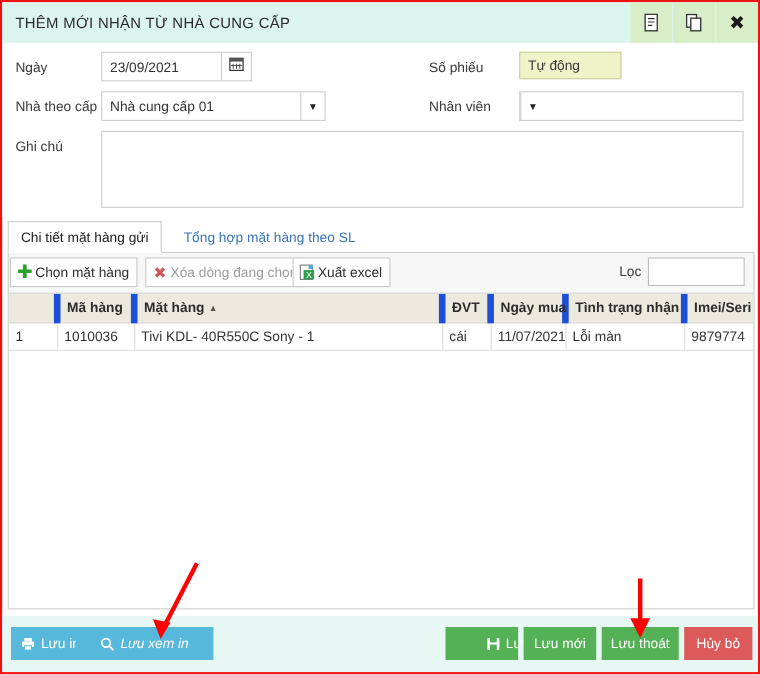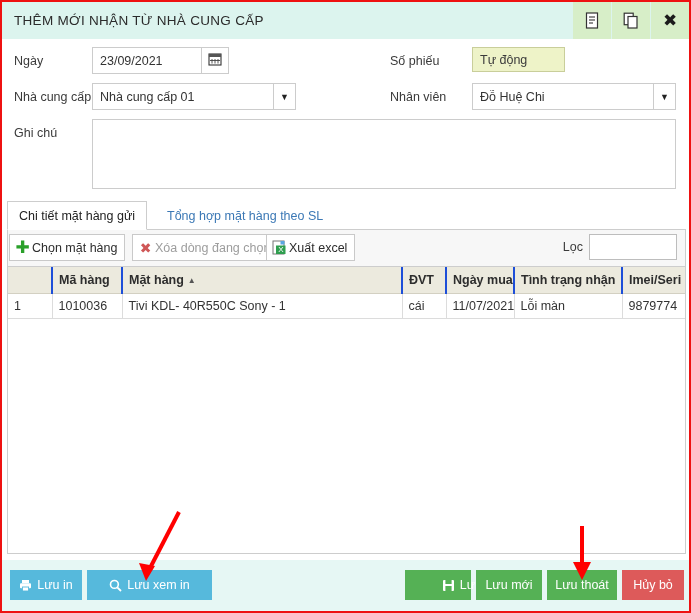--- a/index.html
+++ b/index.html
@@ -192,21 +192,21 @@
     overflow: hidden;
   }
   table.grid {
     border-collapse: collapse;
     width: 100%;
     table-layout: fixed;
     font-size: 12.5px;
   }
   table.grid th {
     background: #eceade;
-    border-right: 2px solid #1d4ed8;
+    border-right: 6px solid #1d4ed8;
     border-bottom: 1px solid #d3d0c2;
     height: 26px;
     text-align: left;
     padding: 0 6px;
     font-weight: bold;
     color: #2d2d2d;
     white-space: nowrap;
   }
   table.grid td {
     border-right: 1px solid #dcdcdc;
@@ -292,29 +292,28 @@
           <line x1="7" y1="7" x2="7" y2="11.5" stroke="#444" stroke-width=".9"></line>
           <line x1="10" y1="7" x2="10" y2="11.5" stroke="#444" stroke-width=".9"></line>
           <line x1="2" y1="8.5" x2="12" y2="8.5" stroke="#444" stroke-width=".9"></line>
         </svg>
       </span>
     </div>
 
     <div class="flabel" style="left:388px; top:15px;">Số phiếu</div>
     <div class="autofield" style="left:470px; top:8px; width:93px; height:25px;">Tự động</div>
 
-    <div class="flabel" style="left:12px; top:51px;">Nhà cung cấp</div>
+    <div class="flabel" style="left:12px; top:51px;">Nhà theo cấp</div>
     <div class="dd" style="left:90px; top:44px; width:204px; height:27px;">
       <div class="val">Nhà cung cấp 01</div>
       <div class="arrowbox">▼</div>
     </div>
 
     <div class="flabel" style="left:388px; top:51px;">Nhân viên</div>
     <div class="dd" style="left:470px; top:44px; width:204px; height:27px;">
-      <div class="val">Đỗ Huệ Chi</div>
       <div class="arrowbox">▼</div>
     </div>
 
     <div class="flabel" style="left:12px; top:87px;text-align:center;">Ghi chú</div>
     <textarea class="notebox" style="left: 90px; top: 80px; width: 584px; height: 70px;" placeholder=""></textarea>
   </div>
 
   <div class="tabstrip">
     <div class="tab active">Chi tiết mặt hàng gửi</div>
     <div class="tab inactive">Tổng hợp mặt hàng theo SL</div>
@@ -394,21 +393,21 @@
       <span class="bic">
         <svg width="13" height="13" viewBox="0 0 13 13">
           <rect x="3" y="1" width="7" height="3.2" fill="#fff"></rect>
           <rect x="1" y="4.2" width="11" height="5" rx="1" fill="#fff"></rect>
           <rect x="3.4" y="8" width="6.2" height="4" fill="#fff" stroke="#56b9dc" stroke-width=".9"></rect>
         </svg>
       </span>
       <span>Lưu in</span>
     </div>
 
-    <div class="fbtn blue" style="left:85px; width:125px;">
+    <div class="fbtn blue" style="left:67px; width:125px;font-style:italic;">
       <span class="bic">
         <svg width="13" height="13" viewBox="0 0 13 13">
           <circle cx="5.4" cy="5.4" r="3.9" fill="none" stroke="#fff" stroke-width="1.6"></circle>
           <line x1="8.3" y1="8.3" x2="12" y2="12" stroke="#fff" stroke-width="1.8"></line>
         </svg>
       </span>
       <span>Lưu xem in</span>
     </div>
 
     <div class="fbtn green" style="left:403px; width:66px;padding-left:48px;">

